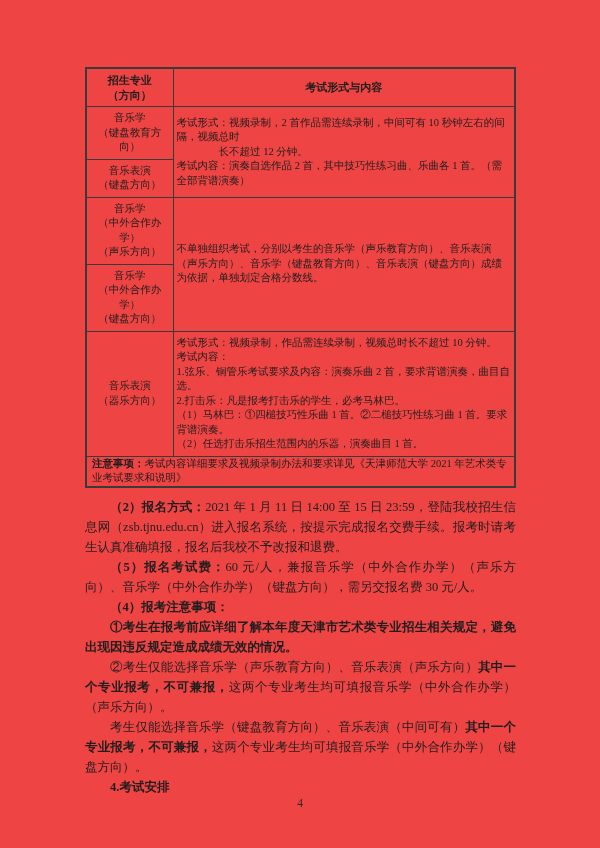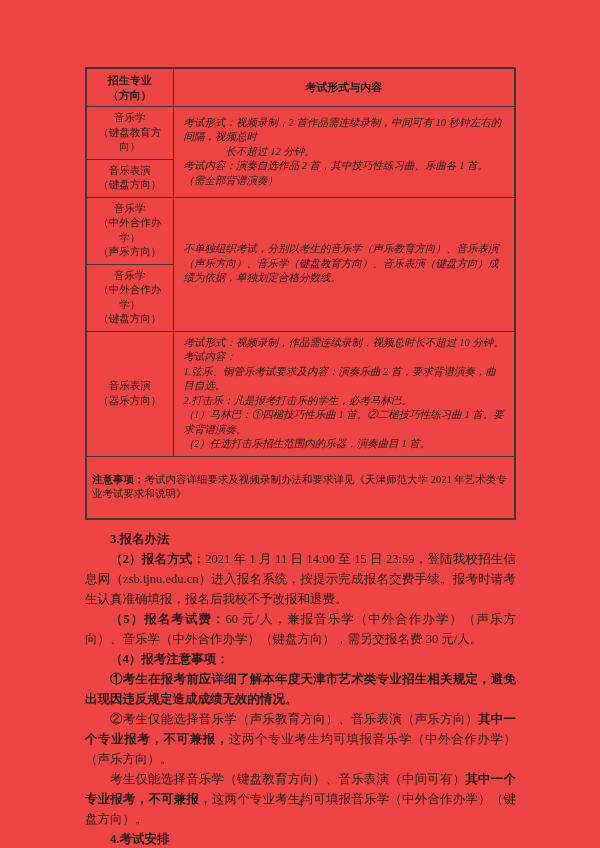--- a/index.html
+++ b/index.html
@@ -41,26 +41,25 @@
     padding: 4px 2px;
   }
   .exam-table td.major {
     text-align: center;
     white-space: pre-line;
     padding: 4px 11px;
   }
   .exam-table td.exam {
     text-align: left;
     white-space: pre-line;
-    padding: 4px 10px;
-    font-style: italic;
+    padding: 4px 3px;
   }
   .exam-table td.note {
     text-align: left;
-    padding: 16px 5px;
+    padding: 0 5px;
   }
   .body-text {
     margin-top: 9px;
     font-size: 12.5px;
     line-height: 20px;
     text-align: justify;
   }
   .body-text p {
     margin: 0;
     text-indent: 2em;
@@ -126,21 +125,20 @@
 （1）马林巴：①四槌技巧性乐曲 1 首。②二槌技巧性练习曲 1 首。要求背谱演奏。
 （2）任选打击乐招生范围内的乐器，演奏曲目 1 首。</td>
         </tr>
         <tr>
           <td class="note" colspan="2"><span class="b">注意事项：</span><span>考试内容详细要求及视频录制办法和要求详见《天津师范大学 2021 年艺术类专业考试要求和说明》</span></td>
         </tr>
       </tbody>
     </table>
 
     <div class="body-text">
-      <p class="heading">3.报名办法</p>
       <p><span class="b">（2）报名方式：</span><span>2021 年 1 月 11 日 14:00 至 15 日 23:59，登陆我校招生信息网（zsb.tjnu.edu.cn）进入报名系统，按提示完成报名交费手续。报考时请考生认真准确填报，报名后我校不予改报和退费。</span></p>
       <p><span class="b">（5）报名考试费：</span><span>60 元/人，兼报音乐学（中外合作办学）（声乐方向）、音乐学（中外合作办学）（键盘方向），需另交报名费 30 元/人。</span></p>
       <p><span class="b">（4）报考注意事项：</span></p>
       <p><span class="b">①考生在报考前应详细了解本年度天津市艺术类专业招生相关规定，避免出现因违反规定造成成绩无效的情况。</span></p>
       <p><span>②考生仅能选择音乐学（声乐教育方向）、音乐表演（声乐方向）</span><span class="b">其中一个专业报考，不可兼报，</span><span>这两个专业考生均可填报音乐学（中外合作办学）（声乐方向）。</span></p>
       <p><span>考生仅能选择音乐学（键盘教育方向）、音乐表演（中间可有）</span><span class="b">其中一个专业报考，不可兼报，</span><span>这两个专业考生均可填报音乐学（中外合作办学）（键盘方向）。</span></p>
       <p class="heading">4.考试安排</p>
 
     </div>
 

